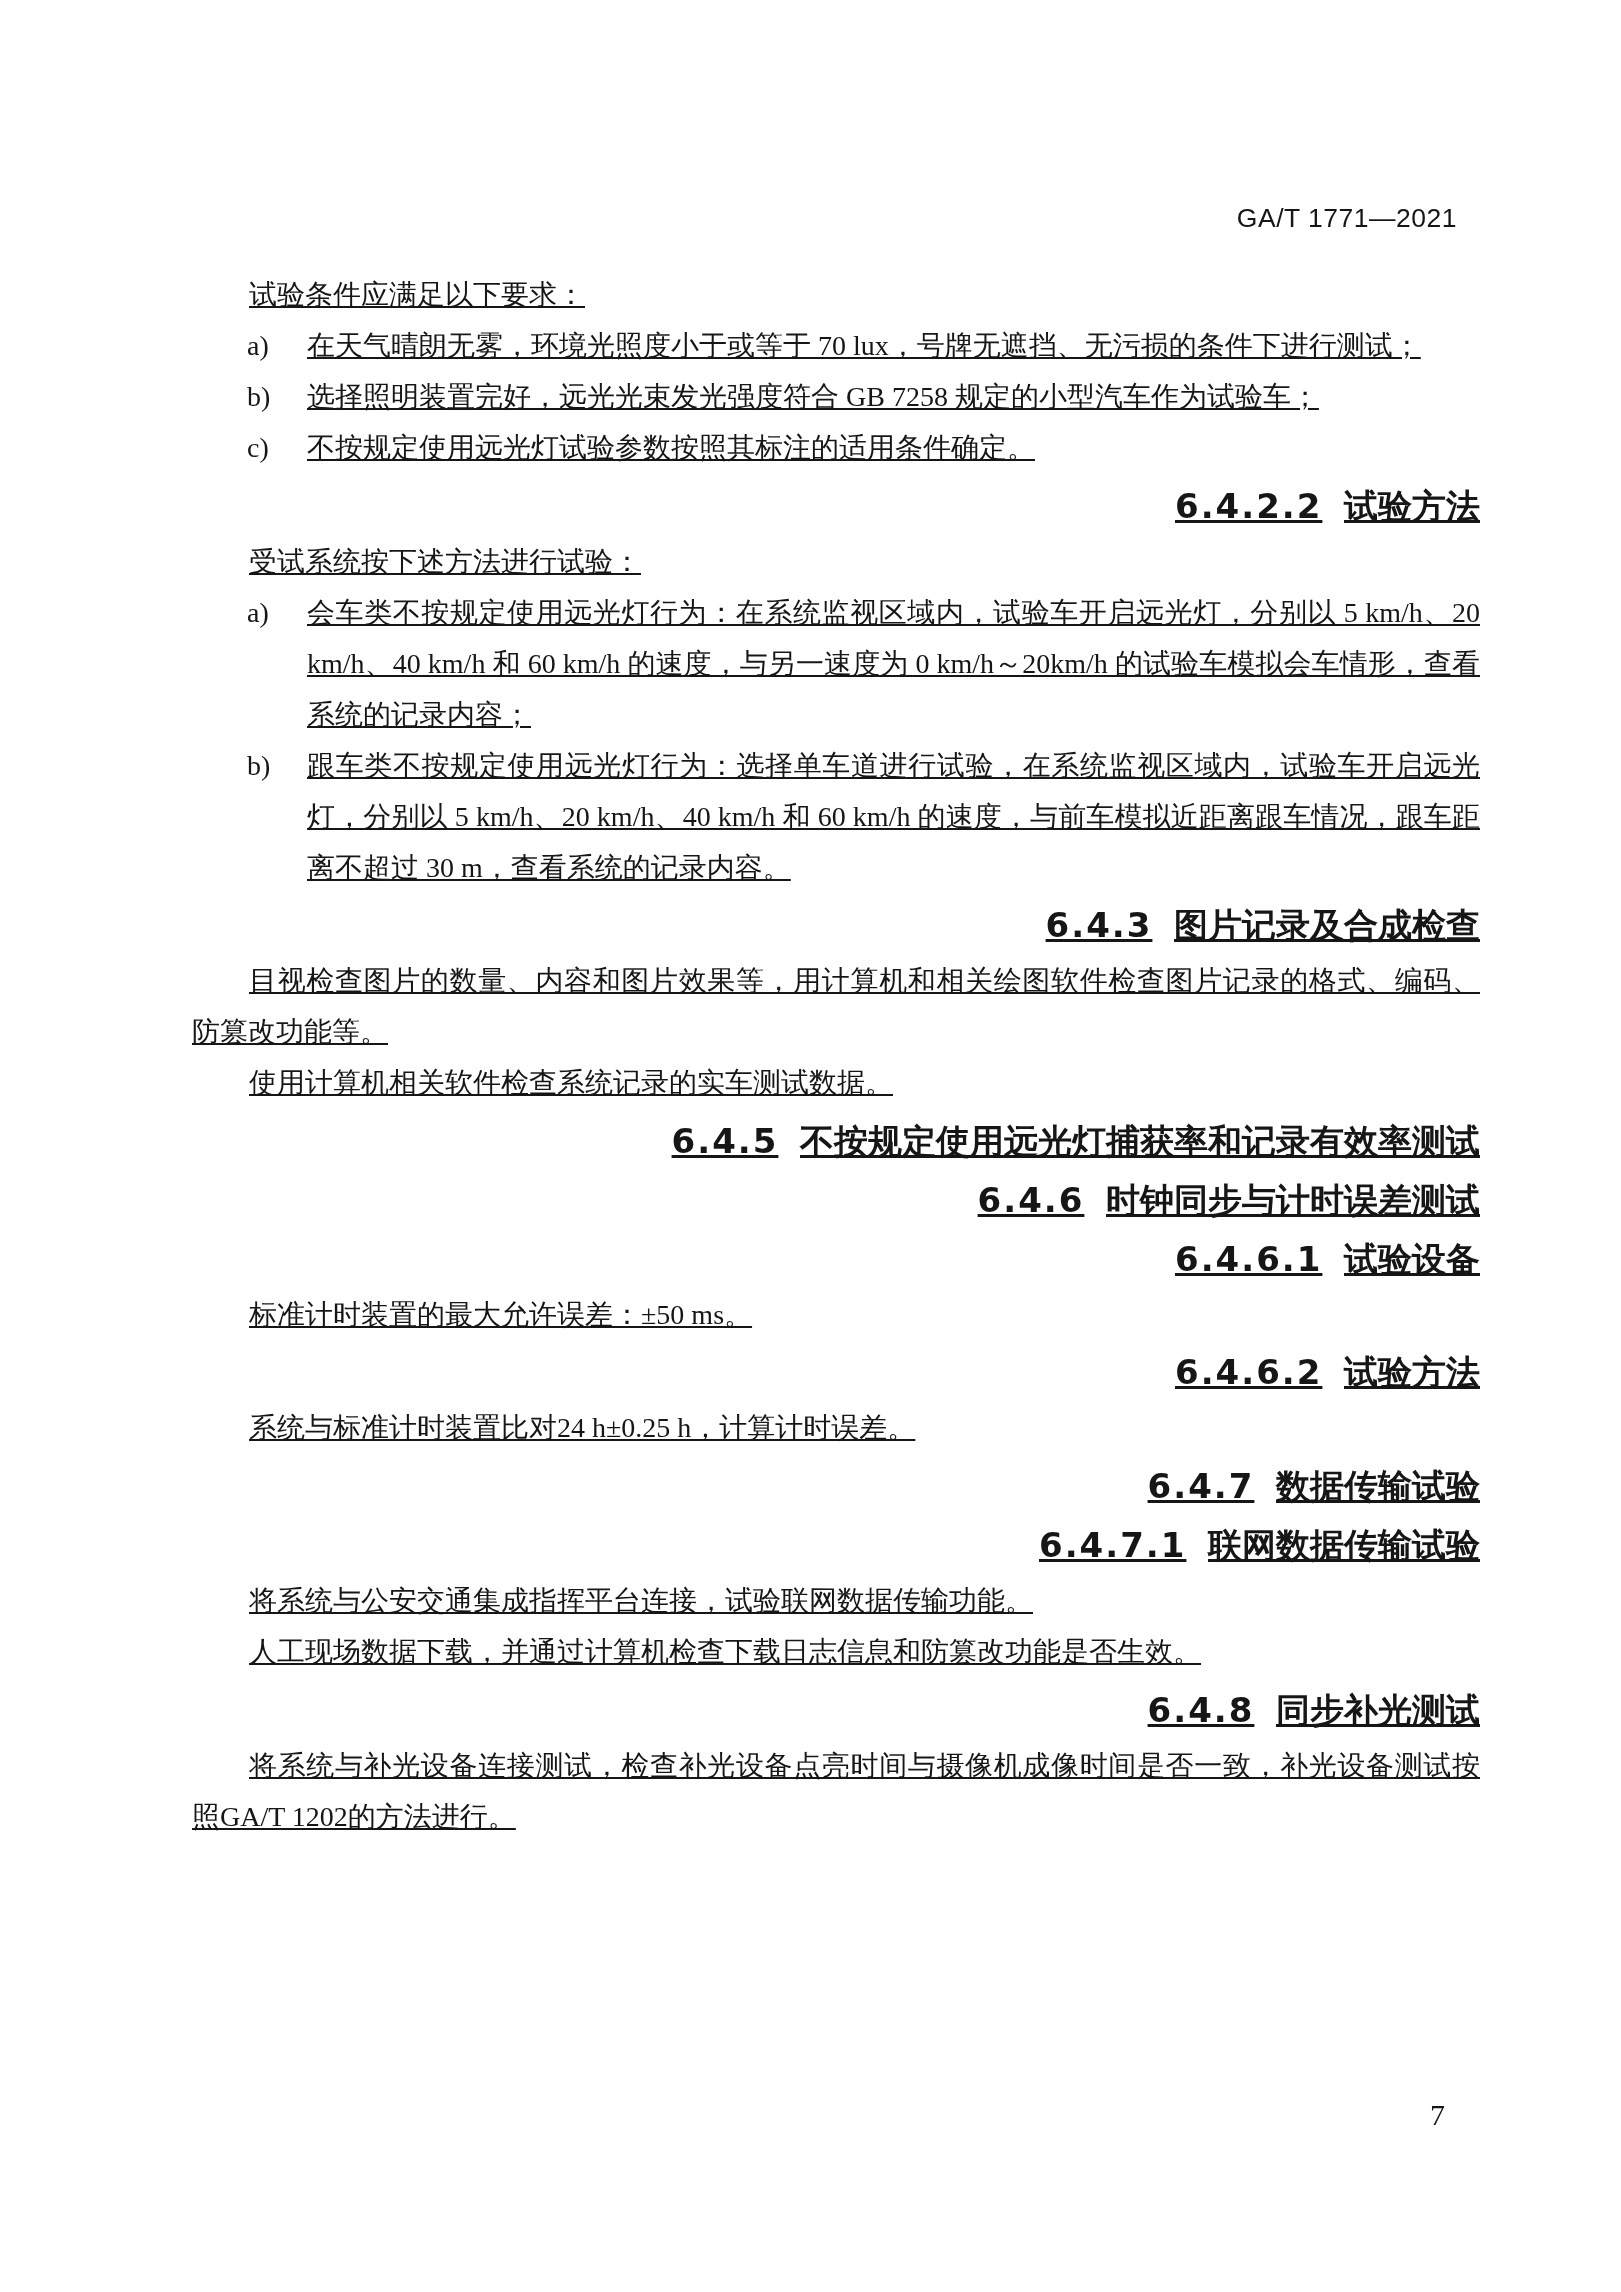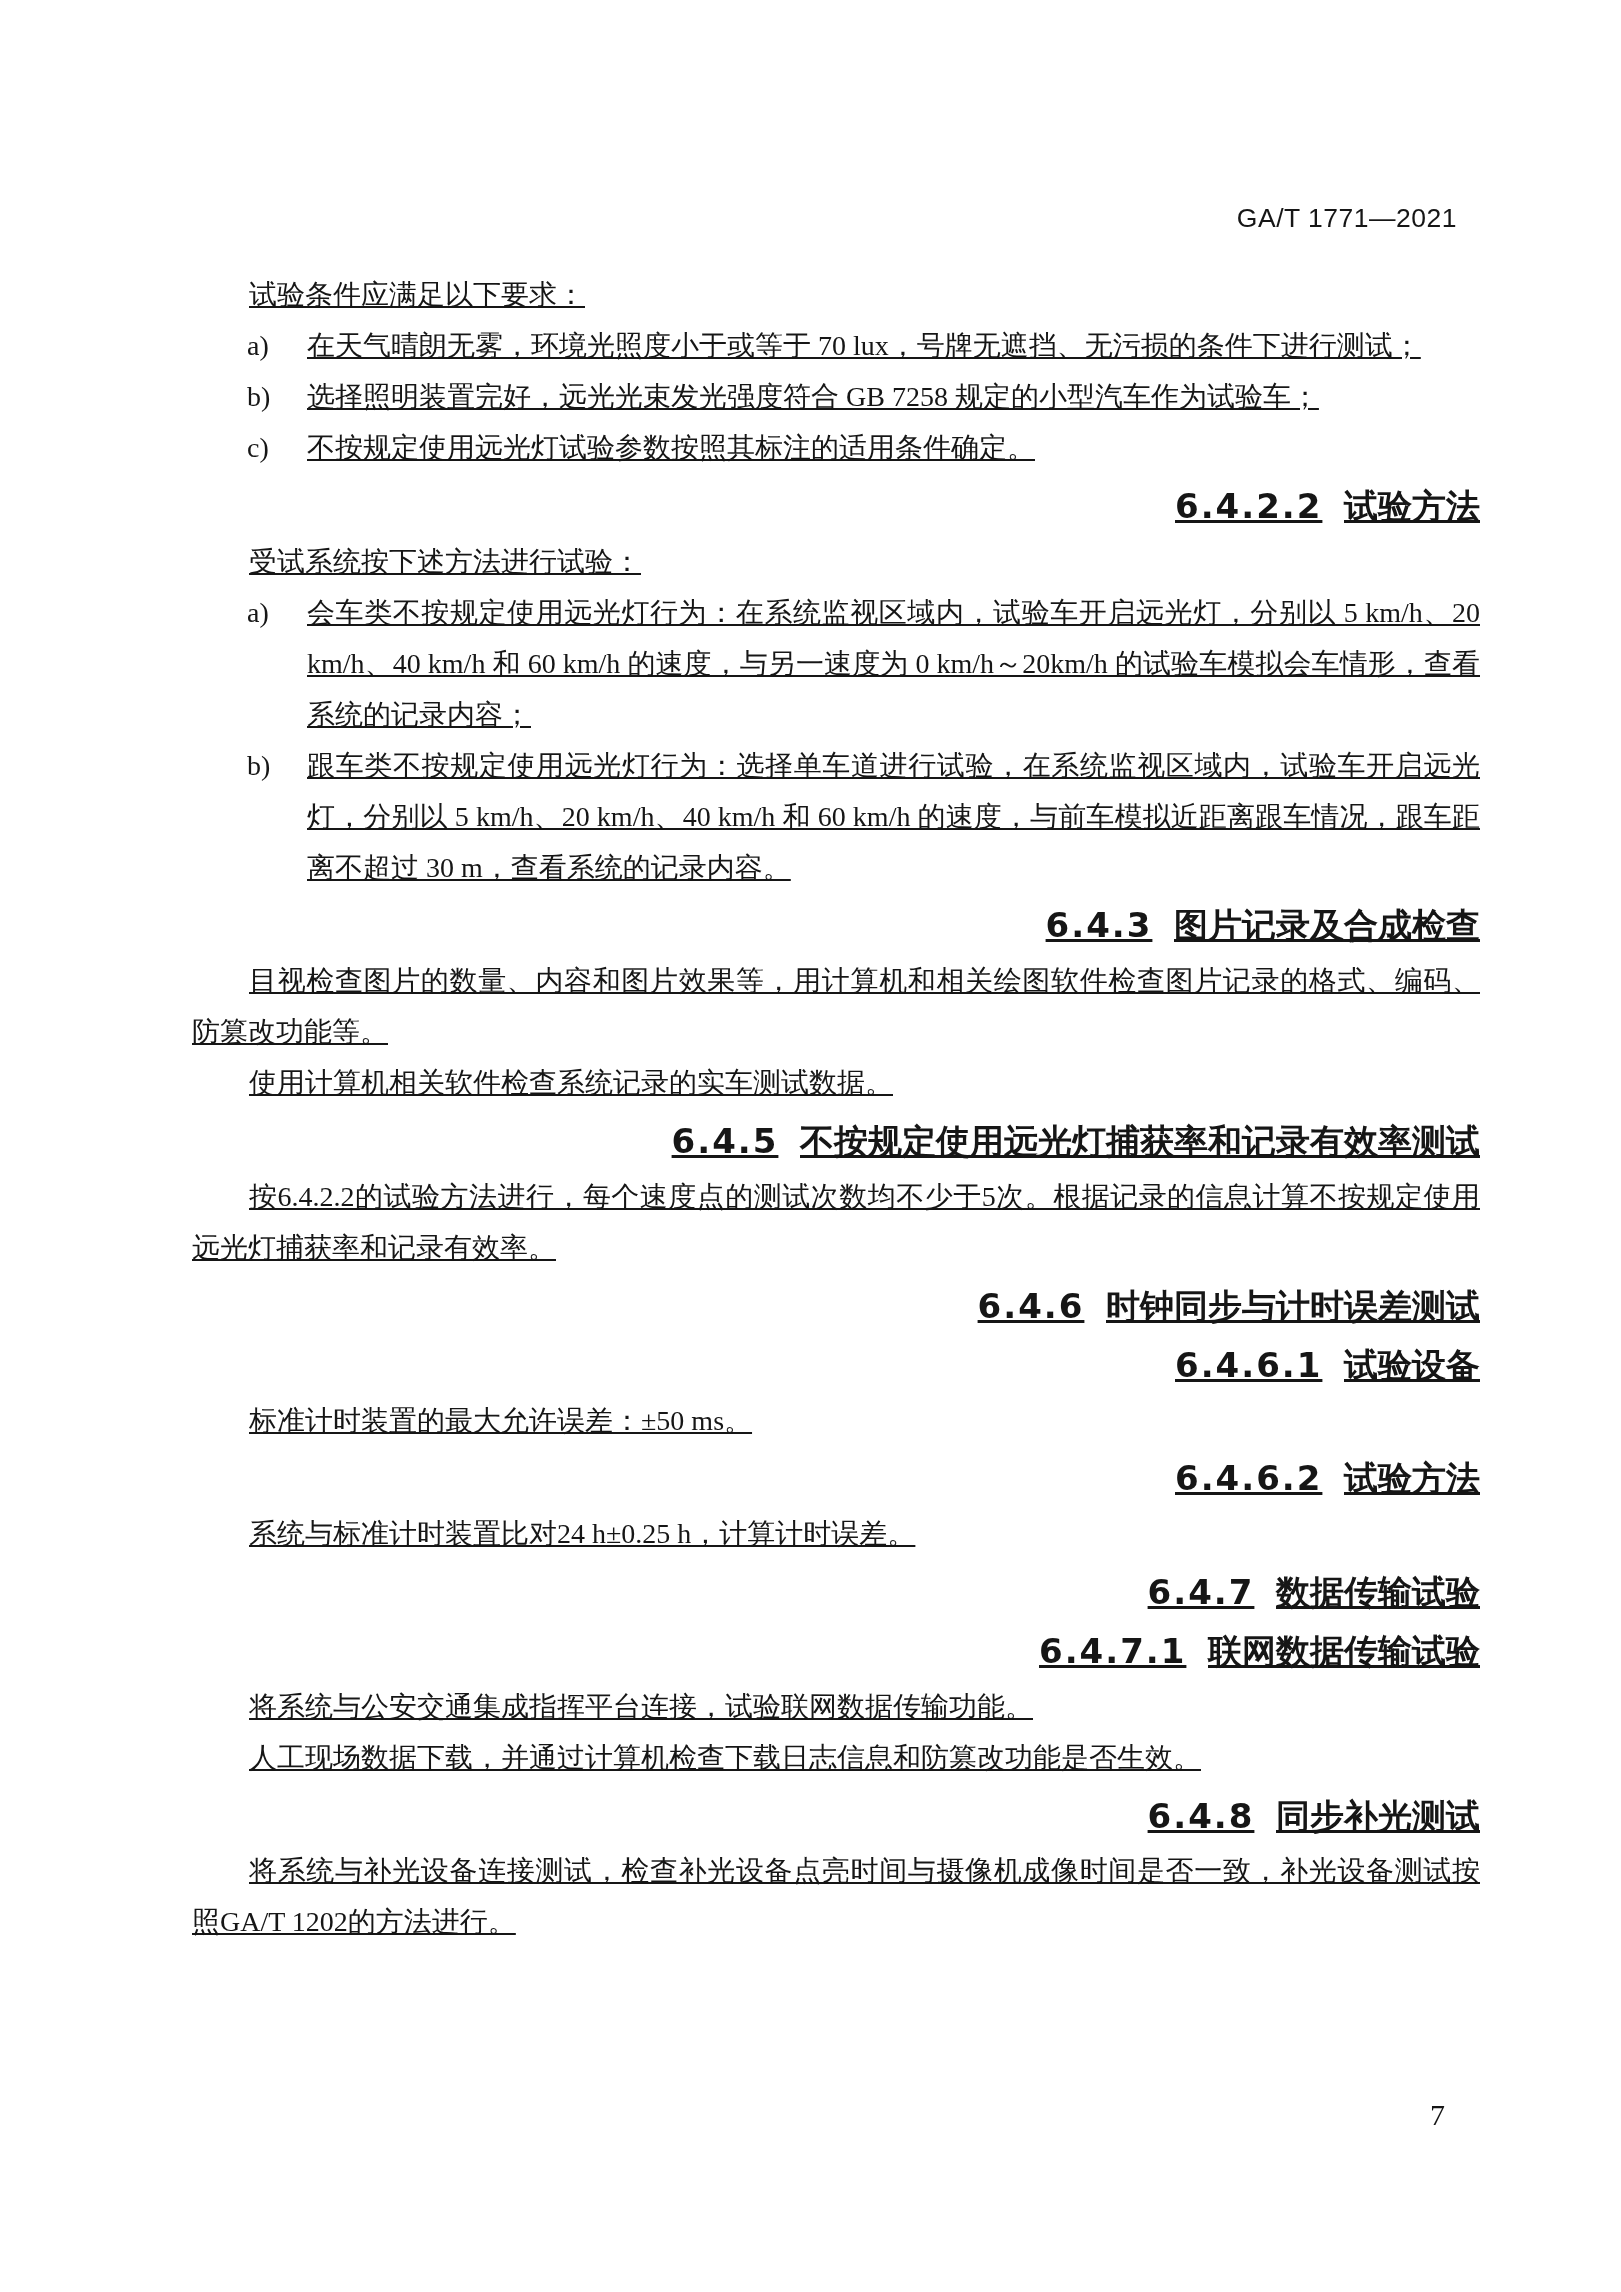--- a/index.html
+++ b/index.html
@@ -89,21 +89,20 @@
       <div class="section-heading"><span class="num">6.4.2.2</span><span class="title">试验方法</span></div>
       <p class="para">受试系统按下述方法进行试验：</p>
       <div class="list">
         <div class="list-item"><span class="label">a)</span><span class="text">会车类不按规定使用远光灯行为：在系统监视区域内，试验车开启远光灯，分别以 5 km/h、20 km/h、40 km/h 和 60 km/h 的速度，与另一速度为 0 km/h～20km/h 的试验车模拟会车情形，查看系统的记录内容；</span></div>
         <div class="list-item"><span class="label">b)</span><span class="text">跟车类不按规定使用远光灯行为：选择单车道进行试验，在系统监视区域内，试验车开启远光灯，分别以 5 km/h、20 km/h、40 km/h 和 60 km/h 的速度，与前车模拟近距离跟车情况，跟车距离不超过 30 m，查看系统的记录内容。</span></div>
       </div>
       <div class="section-heading"><span class="num">6.4.3</span><span class="title">图片记录及合成检查</span></div>
       <p class="para">目视检查图片的数量、内容和图片效果等，用计算机和相关绘图软件检查图片记录的格式、编码、防篡改功能等。</p>
       <p class="para">使用计算机相关软件检查系统记录的实车测试数据。</p>
       <div class="section-heading"><span class="num">6.4.5</span><span class="title">不按规定使用远光灯捕获率和记录有效率测试</span></div>
-      <p class="para">按6.4.2.2的试验方法进行，每个速度点的测试次数均不少于5次。根据记录的信息计算不按规定使用远光灯捕获率和记录有效率。</p>
       <div class="section-heading"><span class="num">6.4.6</span><span class="title">时钟同步与计时误差测试</span></div>
       <div class="section-heading"><span class="num">6.4.6.1</span><span class="title">试验设备</span></div>
       <p class="para">标准计时装置的最大允许误差：±50 ms。</p>
       <div class="section-heading"><span class="num">6.4.6.2</span><span class="title">试验方法</span></div>
       <p class="para">系统与标准计时装置比对24 h±0.25 h，计算计时误差。</p>
       <div class="section-heading"><span class="num">6.4.7</span><span class="title">数据传输试验</span></div>
       <div class="section-heading"><span class="num">6.4.7.1</span><span class="title">联网数据传输试验</span></div>
       <p class="para">将系统与公安交通集成指挥平台连接，试验联网数据传输功能。</p>
       <p class="para">人工现场数据下载，并通过计算机检查下载日志信息和防篡改功能是否生效。</p>
       <div class="section-heading"><span class="num">6.4.8</span><span class="title">同步补光测试</span></div>

